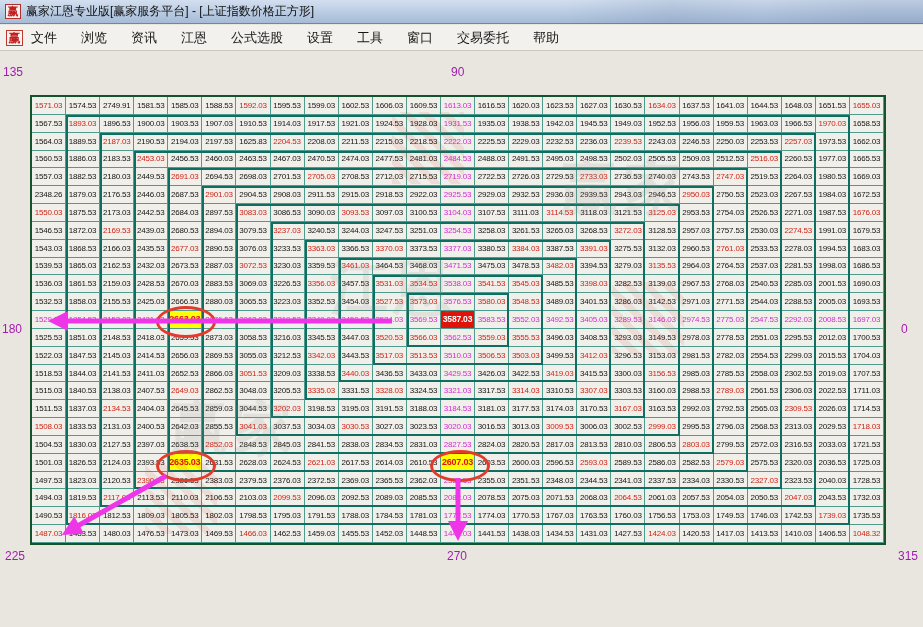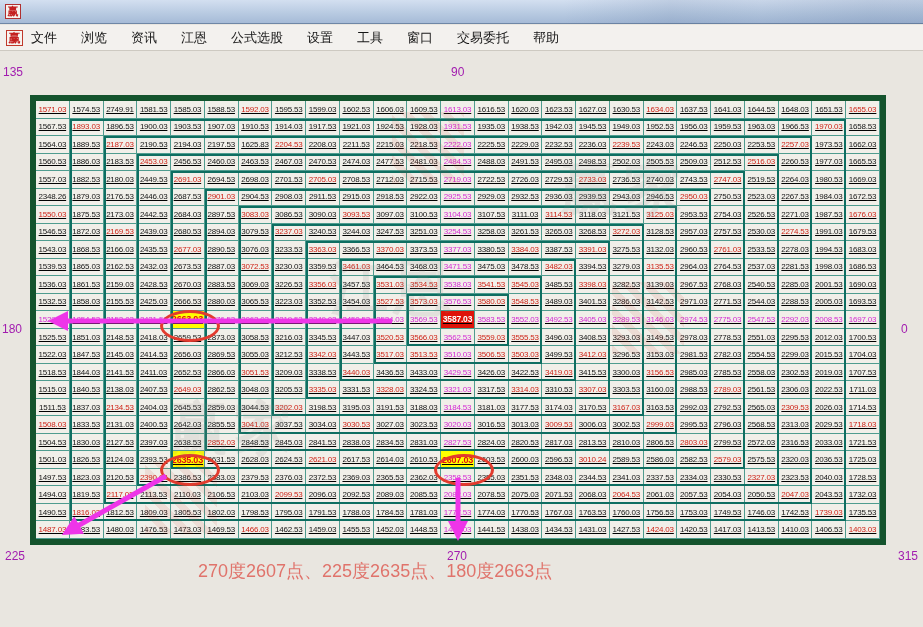--- a/index.html
+++ b/index.html
@@ -41,22 +41,22 @@
     display:flex; align-items:center; justify-content:center; font-size:8px; color:#222; }
   .tb-btn { position:absolute; top:59px; width:60px; height:25px; background:#e9e6e0;
     border:1px solid #8c8880; border-top-color:#ffffff; border-left-color:#ffffff;
     font-size:14px; color:#101010; text-align:center; line-height:22px;
     font-family:"Liberation Sans",sans-serif; }
   .tb-btn.pressed { border:1px solid #2a2a2a; outline:1px dotted #555; outline-offset:-4px;
     box-shadow:inset 1px 1px 0 #fff, 0 0 0 1px #2a2a2a; }
 
   
   #grid { position:absolute; left:30px; top:95px; width:856px; height:450px;
-    background:#6d28d9; border:6px solid #14532d;
-    display:grid; grid-template-columns:repeat(25,1fr); grid-template-rows:repeat(25,1fr);text-decoration:underline; }
+    background:#6d28d9; border:2px solid #14532d;
+    display:grid; grid-template-columns:repeat(25,1fr); grid-template-rows:repeat(25,1fr); }
   .cell { border-right:1px solid #4f9c8f; border-bottom:1px solid #4f9c8f;
     display:flex; align-items:center; justify-content:center; overflow:hidden;
     font-size:8px; letter-spacing:-0.2px; color:#141414; background:#f1efe9;
     font-family:"Liberation Sans",sans-serif; white-space:nowrap; }
   .cell.c-red { color:#ce2418; }
   .cell.c-mag { color:#d32bd3; }
   .cell.c-key { background:#ffff00; color:#e01010; font-size:9px; font-weight:bold; }
   .cell.c-center { background:#df1309; color:#ffffff; font-weight:bold; font-size:8.5px; }
   .ring { position:absolute; border:2px solid #0e6e61; pointer-events:none; }
   .key-ellipse { position:absolute; border:3px solid #e23b2e; border-radius:50%;
@@ -74,20 +74,21 @@
     line-height:26px; }
 </style>
 </head>
 <body>
 
 <div id="stage">
 
   <div class="titlebar">
     <div class="artifacts"></div>
     <div class="applogo">赢</div>
+    <span class="titletext">赢家江恩专业版[赢家服务平台] - [上证指数价格正方形]</span>
   </div>
 
   <div class="menubar">
     <div class="menulogo">赢</div>
     <span class="menuitem">文件</span>
     <span class="menuitem">浏览</span>
     <span class="menuitem">资讯</span>
     <span class="menuitem">江恩</span>
     <span class="menuitem">公式选股</span>
     <span class="menuitem">设置</span>
@@ -628,21 +629,21 @@
       <span class="cell ">2628.03</span>
       <span class="cell ">2624.53</span>
       <span class="cell c-red">2621.03</span>
       <span class="cell ">2617.53</span>
       <span class="cell ">2614.03</span>
       <span class="cell ">2610.53</span>
       <span class="cell c-key">2607.03</span>
       <span class="cell ">2603.53</span>
       <span class="cell ">2600.03</span>
       <span class="cell ">2596.53</span>
-      <span class="cell c-red">3010.24</span>
+      <span class="cell c-red">2593.03</span>
       <span class="cell ">2589.53</span>
       <span class="cell ">2586.03</span>
       <span class="cell ">2582.53</span>
       <span class="cell c-red">2579.03</span>
       <span class="cell ">2575.53</span>
       <span class="cell ">2320.03</span>
       <span class="cell ">2036.53</span>
       <span class="cell ">1725.03</span>
       <span class="cell ">1497.53</span>
       <span class="cell ">1823.03</span>
@@ -736,21 +737,21 @@
       <span class="cell ">1438.03</span>
       <span class="cell ">1434.53</span>
       <span class="cell ">1431.03</span>
       <span class="cell ">1427.53</span>
       <span class="cell c-red">1424.03</span>
       <span class="cell ">1420.53</span>
       <span class="cell ">1417.03</span>
       <span class="cell ">1413.53</span>
       <span class="cell ">1410.03</span>
       <span class="cell ">1406.53</span>
-      <span class="cell c-red">1403.03</span>
+      <span class="cell c-red">1048.32</span>
       <div class="ring" style="left: 44%; top: 44%; width: 12%; height: 12%;"></div>
       <div class="ring" style="left: 40%; top: 40%; width: 20%; height: 20%;"></div>
       <div class="ring" style="left: 36%; top: 36%; width: 28%; height: 28%;"></div>
       <div class="ring" style="left: 32%; top: 32%; width: 36%; height: 36%;"></div>
       <div class="ring" style="left: 28%; top: 28%; width: 44%; height: 44%;"></div>
       <div class="ring" style="left: 24%; top: 24%; width: 52%; height: 52%;"></div>
       <div class="ring" style="left: 20%; top: 20%; width: 60%; height: 60%;"></div>
       <div class="ring" style="left: 16%; top: 16%; width: 68%; height: 68%;"></div>
       <div class="ring" style="left: 12%; top: 12%; width: 76%; height: 76%;"></div>
       <div class="ring" style="left: 8%; top: 8%; width: 84%; height: 84%;"></div>
@@ -772,16 +773,15 @@
       <marker id="ah" markerWidth="4" markerHeight="4" refX="1.2" refY="2" orient="auto">
         <path d="M0,0 L4,2 L0,4 z" fill="#ee35e8"></path>
       </marker>
     </defs>
     <line x1="392" y1="321" x2="62" y2="321" stroke="#ee35e8" stroke-width="5" marker-end="url(#ah)"></line>
     <line x1="166" y1="476" x2="74" y2="528" stroke="#ee35e8" stroke-width="5" marker-end="url(#ah)"></line>
     <line x1="458" y1="478" x2="458" y2="527" stroke="#ee35e8" stroke-width="5" marker-end="url(#ah)"></line>
   </svg>
 
   <div class="note">
-    <div>270度2607点、225度2635点、180度2663点</div>
   </div>
 
 </div>
 
 </body></html>

